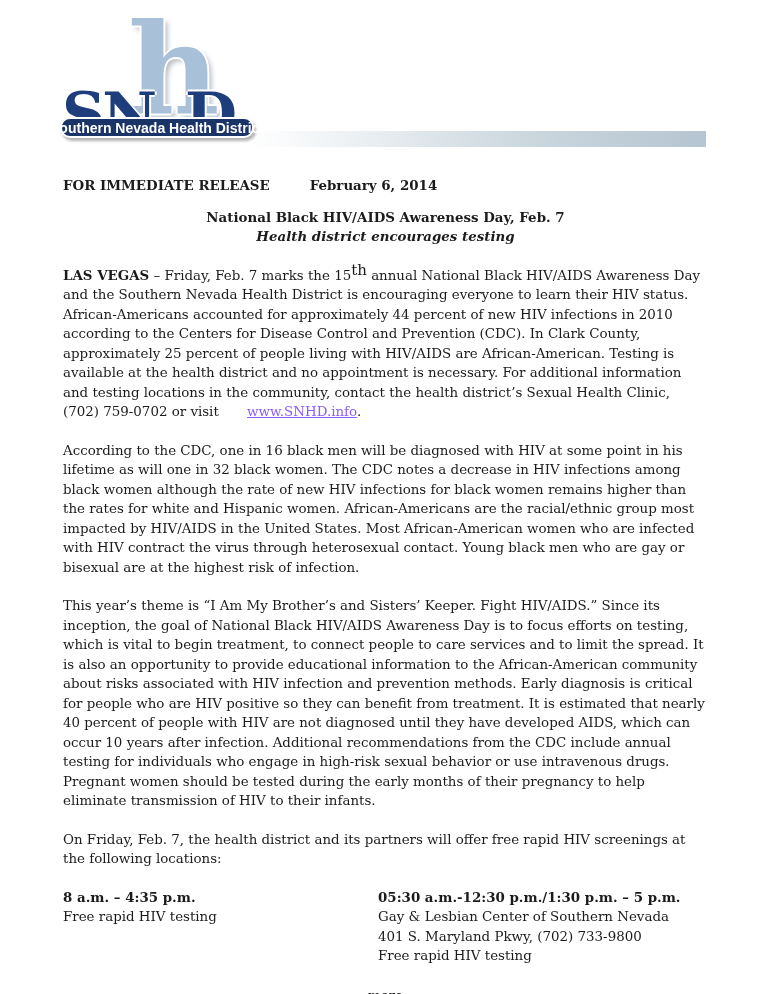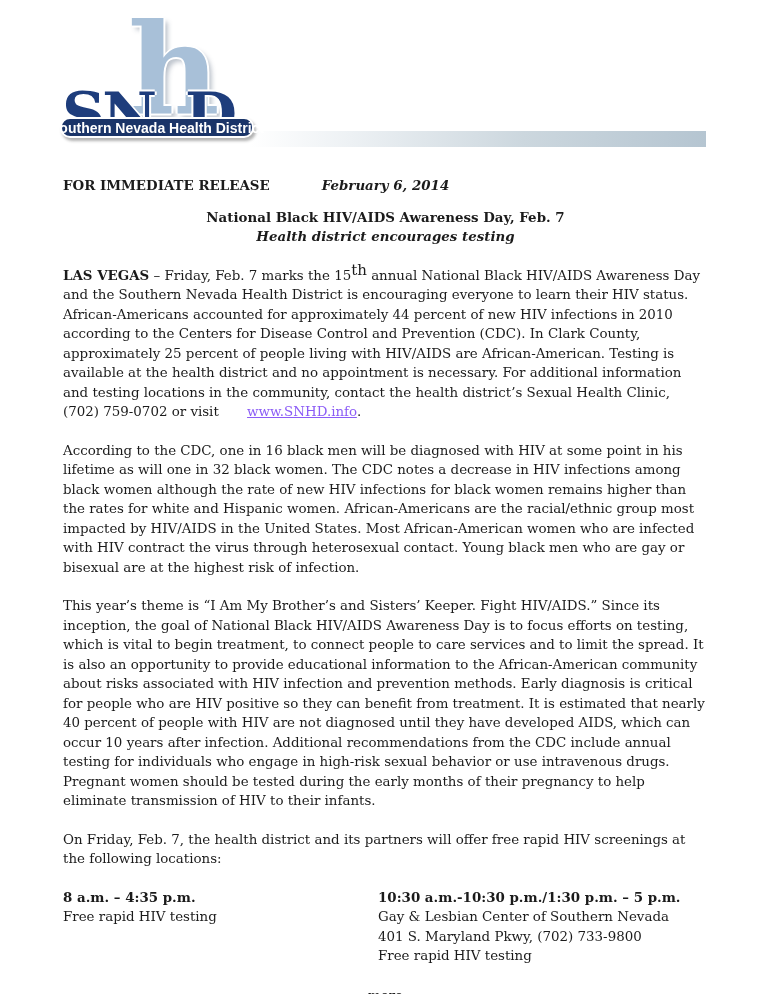--- a/index.html
+++ b/index.html
@@ -41,21 +41,21 @@
     font-size:14px; color:#ffffff; white-space:nowrap;
   }
   .grad-bar {
     position:absolute; left:250px; top:131px; width:456px; height:16px;
     background:linear-gradient(to right,#ffffff 0%,#edf1f4 22%,#ccd7de 60%,#b5c5d1 100%);
   }
 
   
   .doc { position:absolute; left:63px; top:176px; width:645px; font-size:13.4px; line-height:19.5px; }
   .release-line { display:flex; font-weight:bold; }
-  .release-date { margin-left:52px;font-style:italic; }
+  .release-date { margin-left:40px; }
   .headline { margin-top:12px; text-align:center; font-weight:bold; }
   .subhead  { text-align:center; font-weight:bold; font-style:italic; }
   p.para { margin-top:19px; text-align:left; }
   .lead { font-weight:bold; }
   sup { font-size:15px; line-height:0; vertical-align:super; }
   a.doclink { color:#8b5cf6; text-decoration:underline; cursor:pointer;margin-left:24px; }
 
   .locations { margin-top:19px; display:flex; }
   .loc-col { width:315px; }
   .loc-hours { font-weight:bold; }
@@ -95,21 +95,21 @@
   <p class="para">This year’s theme is “I Am My Brother’s and Sisters’ Keeper. Fight HIV/AIDS.” Since its inception, the goal of National Black HIV/AIDS Awareness Day is to focus efforts on testing, which is vital to begin treatment, to connect people to care services and to limit the spread. It is also an opportunity to provide educational information to the African-American community about risks associated with HIV infection and prevention methods. Early diagnosis is critical for people who are HIV positive so they can benefit from treatment. It is estimated that nearly 40 percent of people with HIV are not diagnosed until they have developed AIDS, which can occur 10 years after infection. Additional recommendations from the CDC include annual testing for individuals who engage in high-risk sexual behavior or use intravenous drugs. Pregnant women should be tested during the early months of their pregnancy to help eliminate transmission of HIV to their infants.</p>
 
   <p class="para">On Friday, Feb. 7, the health district and its partners will offer free rapid HIV screenings at the following locations:</p>
 
   <div class="locations">
     <div class="loc-col">
       <div class="loc-hours">8 a.m. – 4:35 p.m.</div>
       <div class="loc-note">Free rapid HIV testing</div>
     </div>
     <div class="loc-col">
-      <div class="loc-hours">10:30 a.m.-10:30 p.m./1:30 p.m. – 5 p.m.</div>
+      <div class="loc-hours">05:30 a.m.-12:30 p.m./1:30 p.m. – 5 p.m.</div>
       <div class="loc-name">Gay &amp; Lesbian Center of Southern Nevada</div>
       <div class="loc-address">401 S. Maryland Pkwy, (702) 733-9800</div>
       <div class="loc-note">Free rapid HIV testing</div>
     </div>
   </div>
 
   <div class="more-marker">-more-</div>
 
 </div>
 

